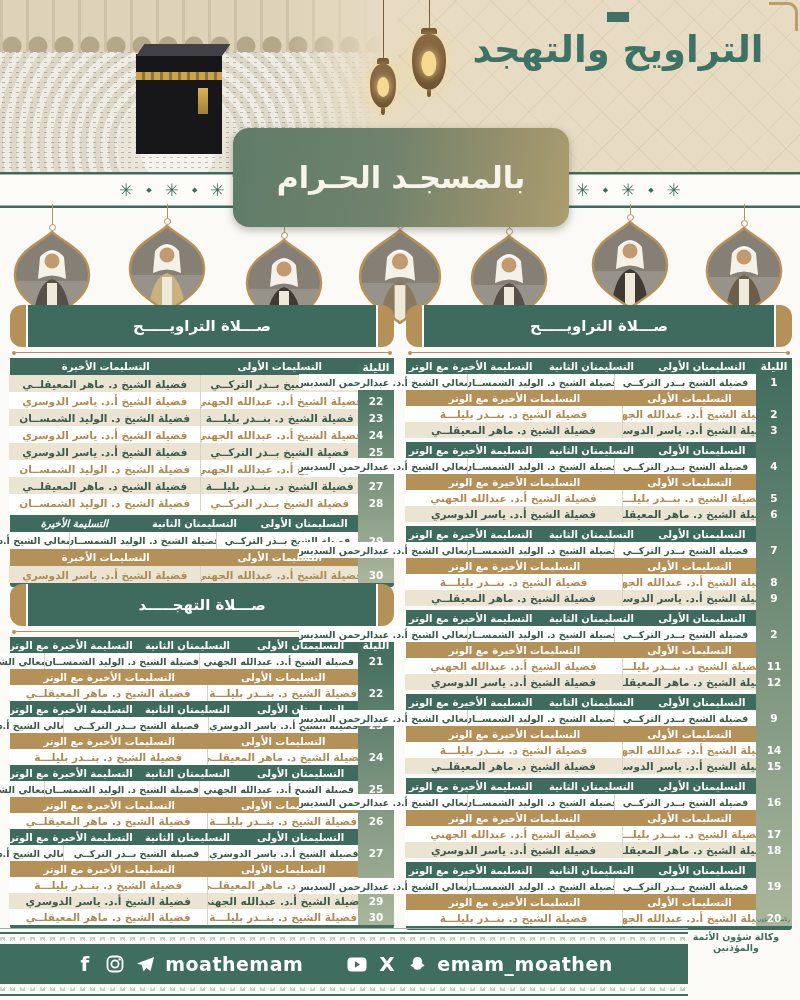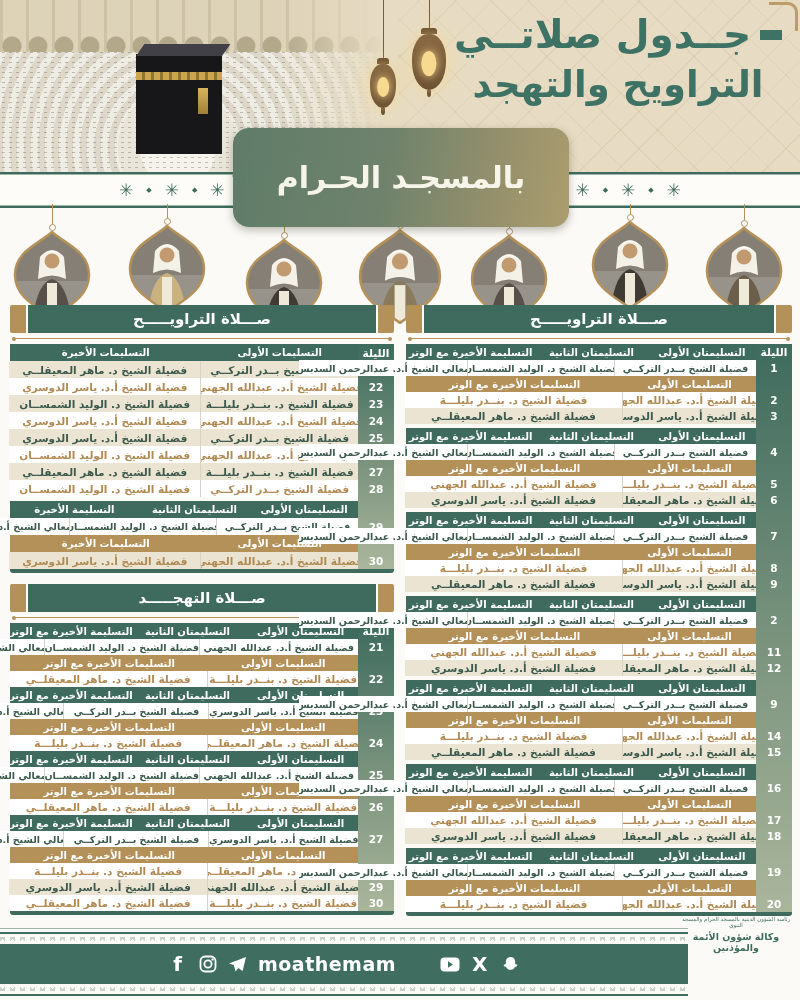--- a/index.html
+++ b/index.html
@@ -59,21 +59,21 @@
   .badge::before{content:"";position:absolute;left:-11px;top:38px;border:10px solid transparent;border-right:13px solid #5f7c69;}
   .badge .b1{font-size:30px;font-weight:bold;}
   .badge .b2{font-size:28px;font-weight:bold;margin-top:2px;}
   
   .portraits{position:absolute;left:0;top:204px;width:800px;height:100px;}
   .portrait{position:absolute;top:0;display:flex;flex-direction:column;align-items:center;}
   .portrait .string{width:1px;background:#b5915a;}
   .portrait .ring{width:5px;height:5px;border:1.5px solid #b5915a;border-radius:50%;background:#fff;}
   
   .tbl{position:absolute;direction:rtl;}
-  .tbl-title{height:28px;border-radius:2px;display:flex;align-items:center;justify-content:center;
+  .tbl-title{height:42px;border-radius:12px;display:flex;align-items:center;justify-content:center;
     color:#fff;font-weight:bold;font-size:15px;
     background:linear-gradient(90deg,#b5915a 0 16px,#fdfcf8 16px 18px,#3e6b5d 18px calc(100% - 18px),#fdfcf8 calc(100% - 18px) calc(100% - 16px),#b5915a calc(100% - 16px));}
   .tbl-divider{height:11px;display:flex;align-items:center;padding:0 2px;}
   .tbl-divider .ln{flex:1;height:1px;background:#b5915a;}
   .tbl-divider .dt{width:4px;height:4px;border-radius:50%;background:#b5915a;}
   .tbl-rows{position:relative;}
   .nightstrip{position:absolute;top:0;bottom:0;right:0;width:36px;
     background:linear-gradient(180deg,#3E6B5D 0%,#7d957f 55%,#aab69c 100%);}
   .row{display:flex;direction:rtl;position:relative;}
   .row.gap{margin-top:4px;}
@@ -134,21 +134,20 @@
     <div class="chain"></div>
       <div class="cap" style="width:16px;"></div>
     <div class="bodyl" style="width:34px;height:56px;">
         <div class="glow"></div>
       </div>
     <div class="fin"></div>
   </div>
   <div class="title-blk">
     <div class="title-l1">
         <span class="title-dash"></span>
-        <span>جــدول صلاتــي</span>
       </div>
     <div class="title-l2">التراويح والتهجد</div>
   </div>
   <div class="corner-orn"></div>
 </div>
 
 <div class="starband" id="starband">
     <span class="st">✳</span>
     <span class="di">◆</span>
     <span class="st">✳</span>
@@ -402,21 +401,21 @@
         <div class="cells">
           <div class="cell" style="width: 45%; flex: 0 0 45%;">فضيلة الشيخ بــدر التركــي</div>
           <div class="cell" style="width: 55%; flex: 0 0 55%;">فضيلة الشيخ د. الوليد الشمســان</div>
         </div>
       </div>
       <div class="row h3 gap" style="height: 17px;">
         <div class="ncell"></div>
         <div class="cells">
           <div class="cell" style="width: 31%; flex: 0 0 31%;">التسليمتان الأولى</div>
           <div class="cell" style="width: 32%; flex: 0 0 32%;">التسليمتان الثانية</div>
-          <div class="cell" style="width: 37%; flex: 0 0 37%;">التسليمة الأخيرة</div>
+          <div class="cell" style="width: 37%; flex: 0 0 37%; font-style: italic;">التسليمة الأخيرة</div>
         </div>
       </div>
       <div class="row d3" style="height: 17px;">
         <div class="ncell">29</div>
         <div class="cells">
           <div class="cell" style="width: 31%; flex: 0 0 31%;">فضيلة الشيخ بــدر التركــي</div>
           <div class="cell" style="width: 32%; flex: 0 0 32%;">فضيلة الشيخ د. الوليد الشمســان</div>
           <div class="cell" style="width: 37%; flex: 0 0 37%;">معالي الشيخ أ.د. عبدالرحمن السديس</div>
         </div>
       </div>
@@ -881,20 +880,21 @@
             <rect x="0.5" y="0.5" width="19" height="14" rx="4" fill="#fff"></rect>
             <path d="M8 4.2 L13 7.5 L8 10.8 Z" fill="#3f6e60"></path>
           </svg>
       </span>
       <span class="icn txt">X</span>
       <span class="icn">
         <svg width="17" height="17" viewBox="0 0 16 16">
             <path d="M8 1 C5.2 1 3.6 2.9 3.6 5.5 v2.1 c-.7.3-2 .5-2 1.3 0 .9 1.7 1 2.3 1.5 .5 1.3 1.6 2.6 4.1 2.6 s3.6-1.3 4.1-2.6 c.6-.5 2.3-.6 2.3-1.5 0-.8-1.3-1-2-1.3 V5.5 C12.4 2.9 10.8 1 8 1 Z" fill="#fff"></path>
           </svg>
       </span>
+      <span>emam_moathen</span>
     </div>
   </div>
   <div class="zig flip"></div>
   <div class="fl2b"></div>
 </div>
 
 <div class="logo">
   <div class="lsub">رئاسة الشؤون الدينية بالمسجد الحرام والمسجد النبوي</div>
   <div class="lagency">وكالة شؤون الأئمة والمؤذنين</div>
 </div>

